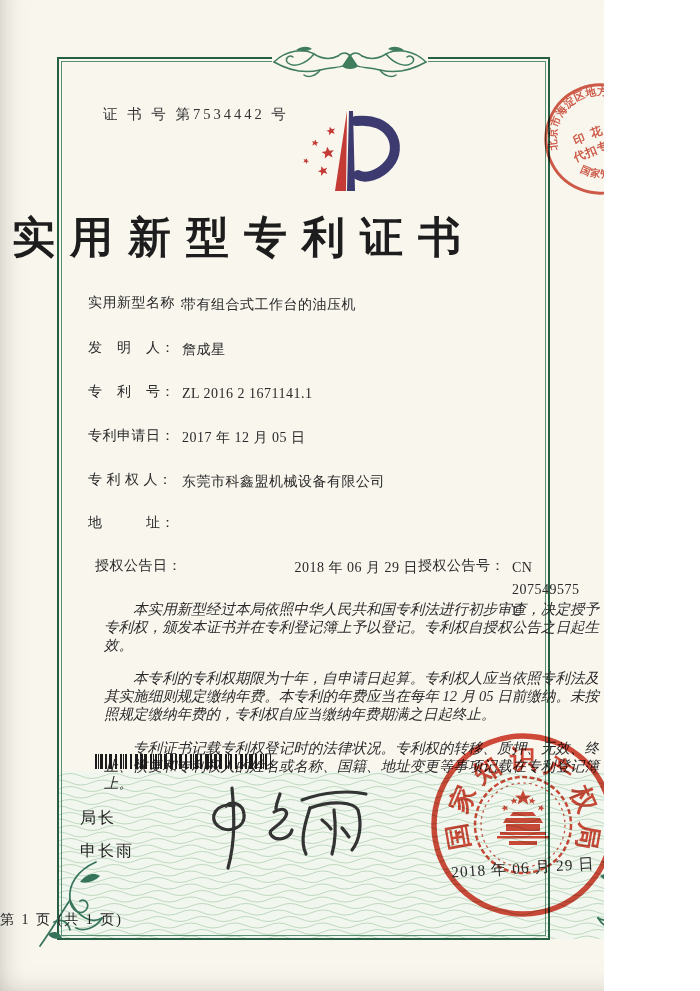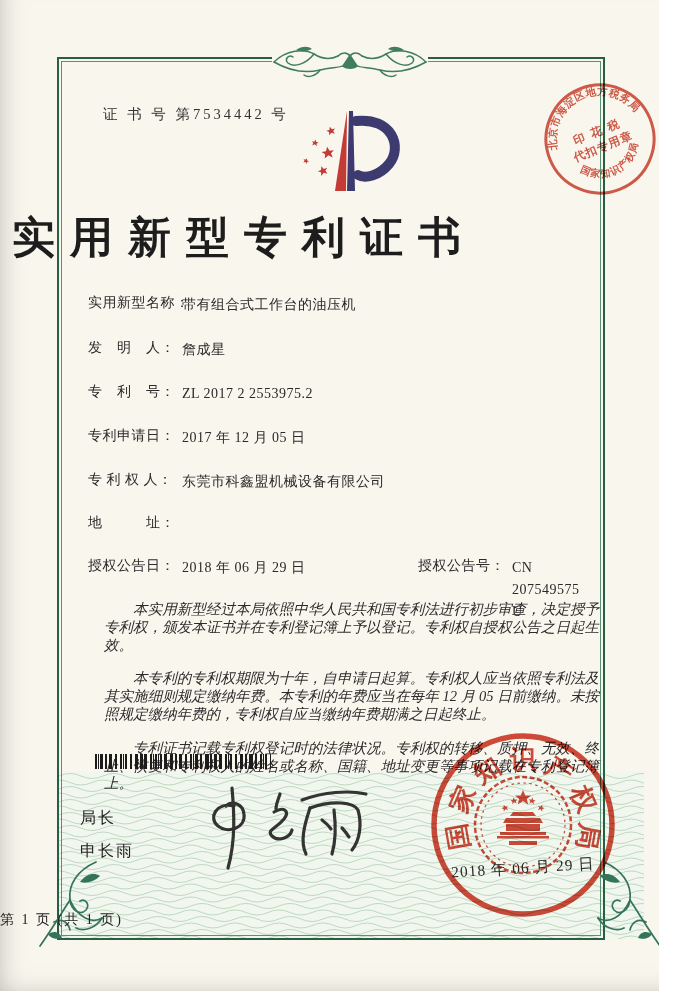--- a/index.html
+++ b/index.html
@@ -1,38 +1,38 @@
 <!DOCTYPE html>
 <html><head>
 <meta charset="utf-8">
 <style>
   html,body{margin:0;padding:0;}
   .page{
-    position:relative; width:659px; height:991px; overflow:hidden;
+    position:relative; width:604px; height:991px; overflow:hidden;
     background:#f9f6ee;
     font-family:"Liberation Serif","DejaVu Serif",serif;
     color:#222;
     box-shadow: inset 16px -12px 30px -22px rgba(110,110,100,.6);
   }
   
   .band{position:absolute; left:59px; top:771px; width:585px; height:168px; overflow:hidden;}
   
   .frame-outer{position:absolute; left:57px; top:57px; right:54px; bottom:51px; border:2.5px solid #265f44; pointer-events:none;}
   .frame-inner{position:absolute; left:2px; top:2px; right:2px; bottom:2px; border:1px solid #5a8f71;}
   
   .cert-no{position:absolute; left:103px; top:105px; font-size:14.5px; letter-spacing:3px; color:#333;}
   .logo{position:absolute; left:296px; top:103px;}
   .title{position:absolute; left:0; top:209px; width:700px; text-align:left;
          font-size:43px; font-weight:600; letter-spacing:15px; color:#1d1d1d;padding-left:12px;}
   
   .frow{position:absolute; left:88px; right:80px; font-size:14px; color:#2a2a2a; display:flex; align-items:flex-start;}
   .flabel{display:inline-block; width:94px; flex:0 0 94px; letter-spacing:.5px; white-space:nowrap;}
   .fval{flex:1; letter-spacing:.5px; line-height:22px;}
   .fval .addr-line{display:block;}
-  .grant-left{display:flex; width:330px; flex:0 0 330px;}
+  .grant-left{display:flex; width:330px; flex:0 0 330px;text-align:right;}
   .grant-right{display:flex;}
   
   .paras{position:absolute; left:88px; top:585px; width:527px; font-size:14.5px; line-height:17.8px;
          color:#2b2b2b; font-style:italic; text-align:justify;}
   .paras p{margin:16px; text-indent:2em;}
   
   .barcode{position:absolute; left:95px; top:754px; width:176px; height:15px;
     background:
       repeating-linear-gradient(90deg,#1c1c1c 0 2px,transparent 2px 5px),
       repeating-linear-gradient(90deg,#1c1c1c 0 1px,transparent 1px 7px),
@@ -174,21 +174,21 @@
   <div class="frow" style="top:294px">
     <span class="flabel">实用新型名称：</span>
     <span class="fval">带有组合式工作台的油压机</span>
   </div>
   <div class="frow" style="top:339px">
     <span class="flabel">发　明　人：</span>
     <span class="fval">詹成星</span>
   </div>
   <div class="frow" style="top:383px">
     <span class="flabel">专　利　号：</span>
-    <span class="fval">ZL 2017 2 2553975.2</span>
+    <span class="fval">ZL 2016 2 1671141.1</span>
   </div>
   <div class="frow" style="top:427px">
     <span class="flabel">专利申请日：</span>
     <span class="fval">2017 年 12 月 05 日</span>
   </div>
   <div class="frow" style="top:471px">
     <span class="flabel">专 利 权 人：</span>
     <span class="fval">东莞市科鑫盟机械设备有限公司</span>
   </div>
   <div class="frow" style="top:514px">

